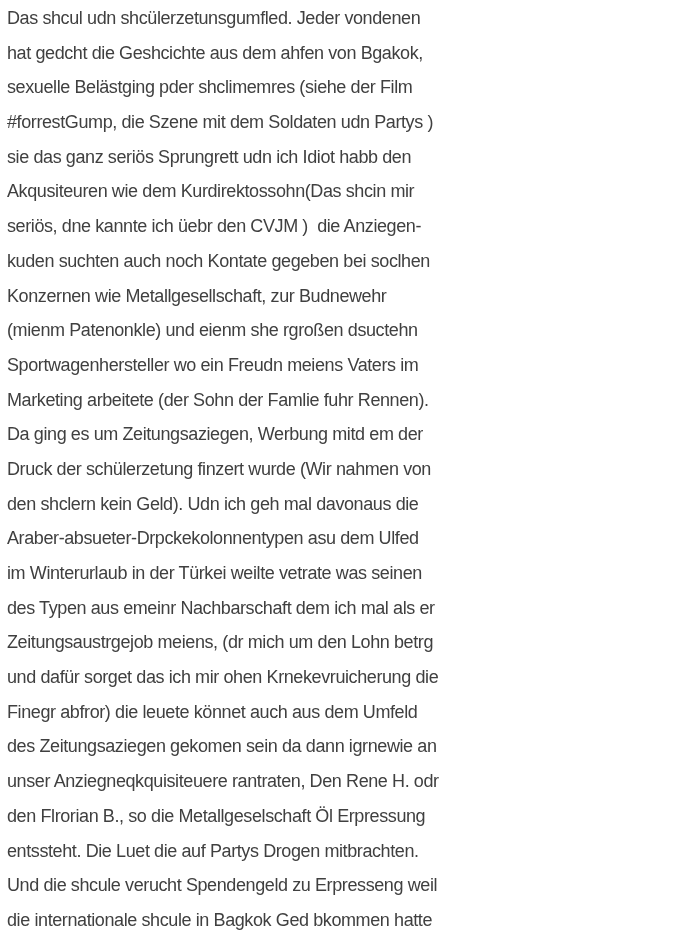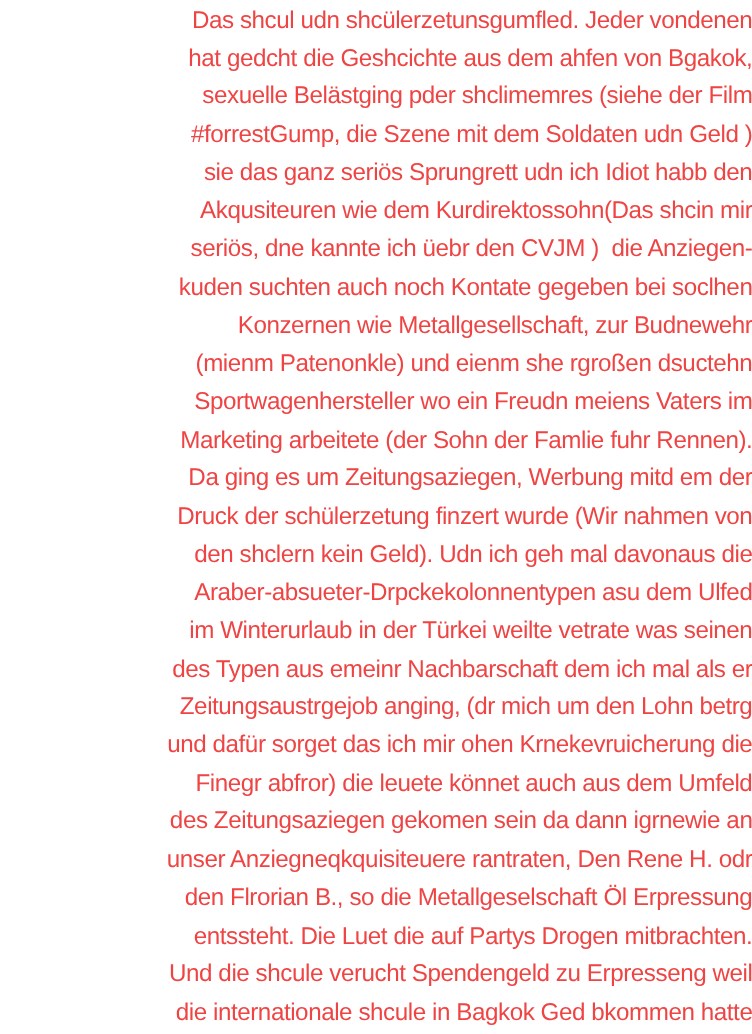--- a/index.html
+++ b/index.html
@@ -11,54 +11,53 @@
   }
   .page {
     width: 684px;
     height: 940px;
     background: #ffffff;
     padding: 1px 0 0 7px;
     font-family: "Liberation Sans", "DejaVu Sans", sans-serif;
     color: #000000;
   }
   .text-line {
-    font-size: 22px;
+    font-size: 18px;
     line-height: 34.7px;
     height: 34.7px;
     white-space: pre;
     letter-spacing: -0.4px;
     font-weight: 400;
-    color: #ef4444;
+    color: #404040;
     overflow: hidden;
-    text-align: right;
   }
 </style>
 </head>
 <body>
 
 <div class="page">
   <div class="text-line">Das shcul udn shcülerzetunsgumfled. Jeder vondenen</div>
   <div class="text-line">hat gedcht die Geshcichte aus dem ahfen von Bgakok,</div>
   <div class="text-line">sexuelle Belästging pder shclimemres (siehe der Film</div>
-  <div class="text-line">#forrestGump, die Szene mit dem Soldaten udn Geld )</div>
+  <div class="text-line">#forrestGump, die Szene mit dem Soldaten udn Partys )</div>
   <div class="text-line">sie das ganz seriös Sprungrett udn ich Idiot habb den</div>
   <div class="text-line">Akqusiteuren wie dem Kurdirektossohn(Das shcin mir</div>
   <div class="text-line">seriös, dne kannte ich üebr den CVJM )  die Anziegen-</div>
   <div class="text-line">kuden suchten auch noch Kontate gegeben bei soclhen</div>
   <div class="text-line">Konzernen wie Metallgesellschaft, zur Budnewehr</div>
   <div class="text-line">(mienm Patenonkle) und eienm she rgroßen dsuctehn</div>
   <div class="text-line">Sportwagenhersteller wo ein Freudn meiens Vaters im</div>
   <div class="text-line">Marketing arbeitete (der Sohn der Famlie fuhr Rennen).</div>
   <div class="text-line">Da ging es um Zeitungsaziegen, Werbung mitd em der</div>
   <div class="text-line">Druck der schülerzetung finzert wurde (Wir nahmen von</div>
   <div class="text-line">den shclern kein Geld). Udn ich geh mal davonaus die</div>
   <div class="text-line">Araber-absueter-Drpckekolonnentypen asu dem Ulfed</div>
   <div class="text-line">im Winterurlaub in der Türkei weilte vetrate was seinen</div>
   <div class="text-line">des Typen aus emeinr Nachbarschaft dem ich mal als er</div>
-  <div class="text-line">Zeitungsaustrgejob anging, (dr mich um den Lohn betrg</div>
+  <div class="text-line">Zeitungsaustrgejob meiens, (dr mich um den Lohn betrg</div>
   <div class="text-line">und dafür sorget das ich mir ohen Krnekevruicherung die</div>
   <div class="text-line">Finegr abfror) die leuete könnet auch aus dem Umfeld</div>
   <div class="text-line">des Zeitungsaziegen gekomen sein da dann igrnewie an</div>
   <div class="text-line">unser Anziegneqkquisiteuere rantraten, Den Rene H. odr</div>
   <div class="text-line">den Flrorian B., so die Metallgeselschaft Öl Erpressung</div>
   <div class="text-line">entssteht. Die Luet die auf Partys Drogen mitbrachten.</div>
   <div class="text-line">Und die shcule verucht Spendengeld zu Erpresseng weil</div>
   <div class="text-line">die internationale shcule in Bagkok Ged bkommen hatte</div>
 </div>
 

